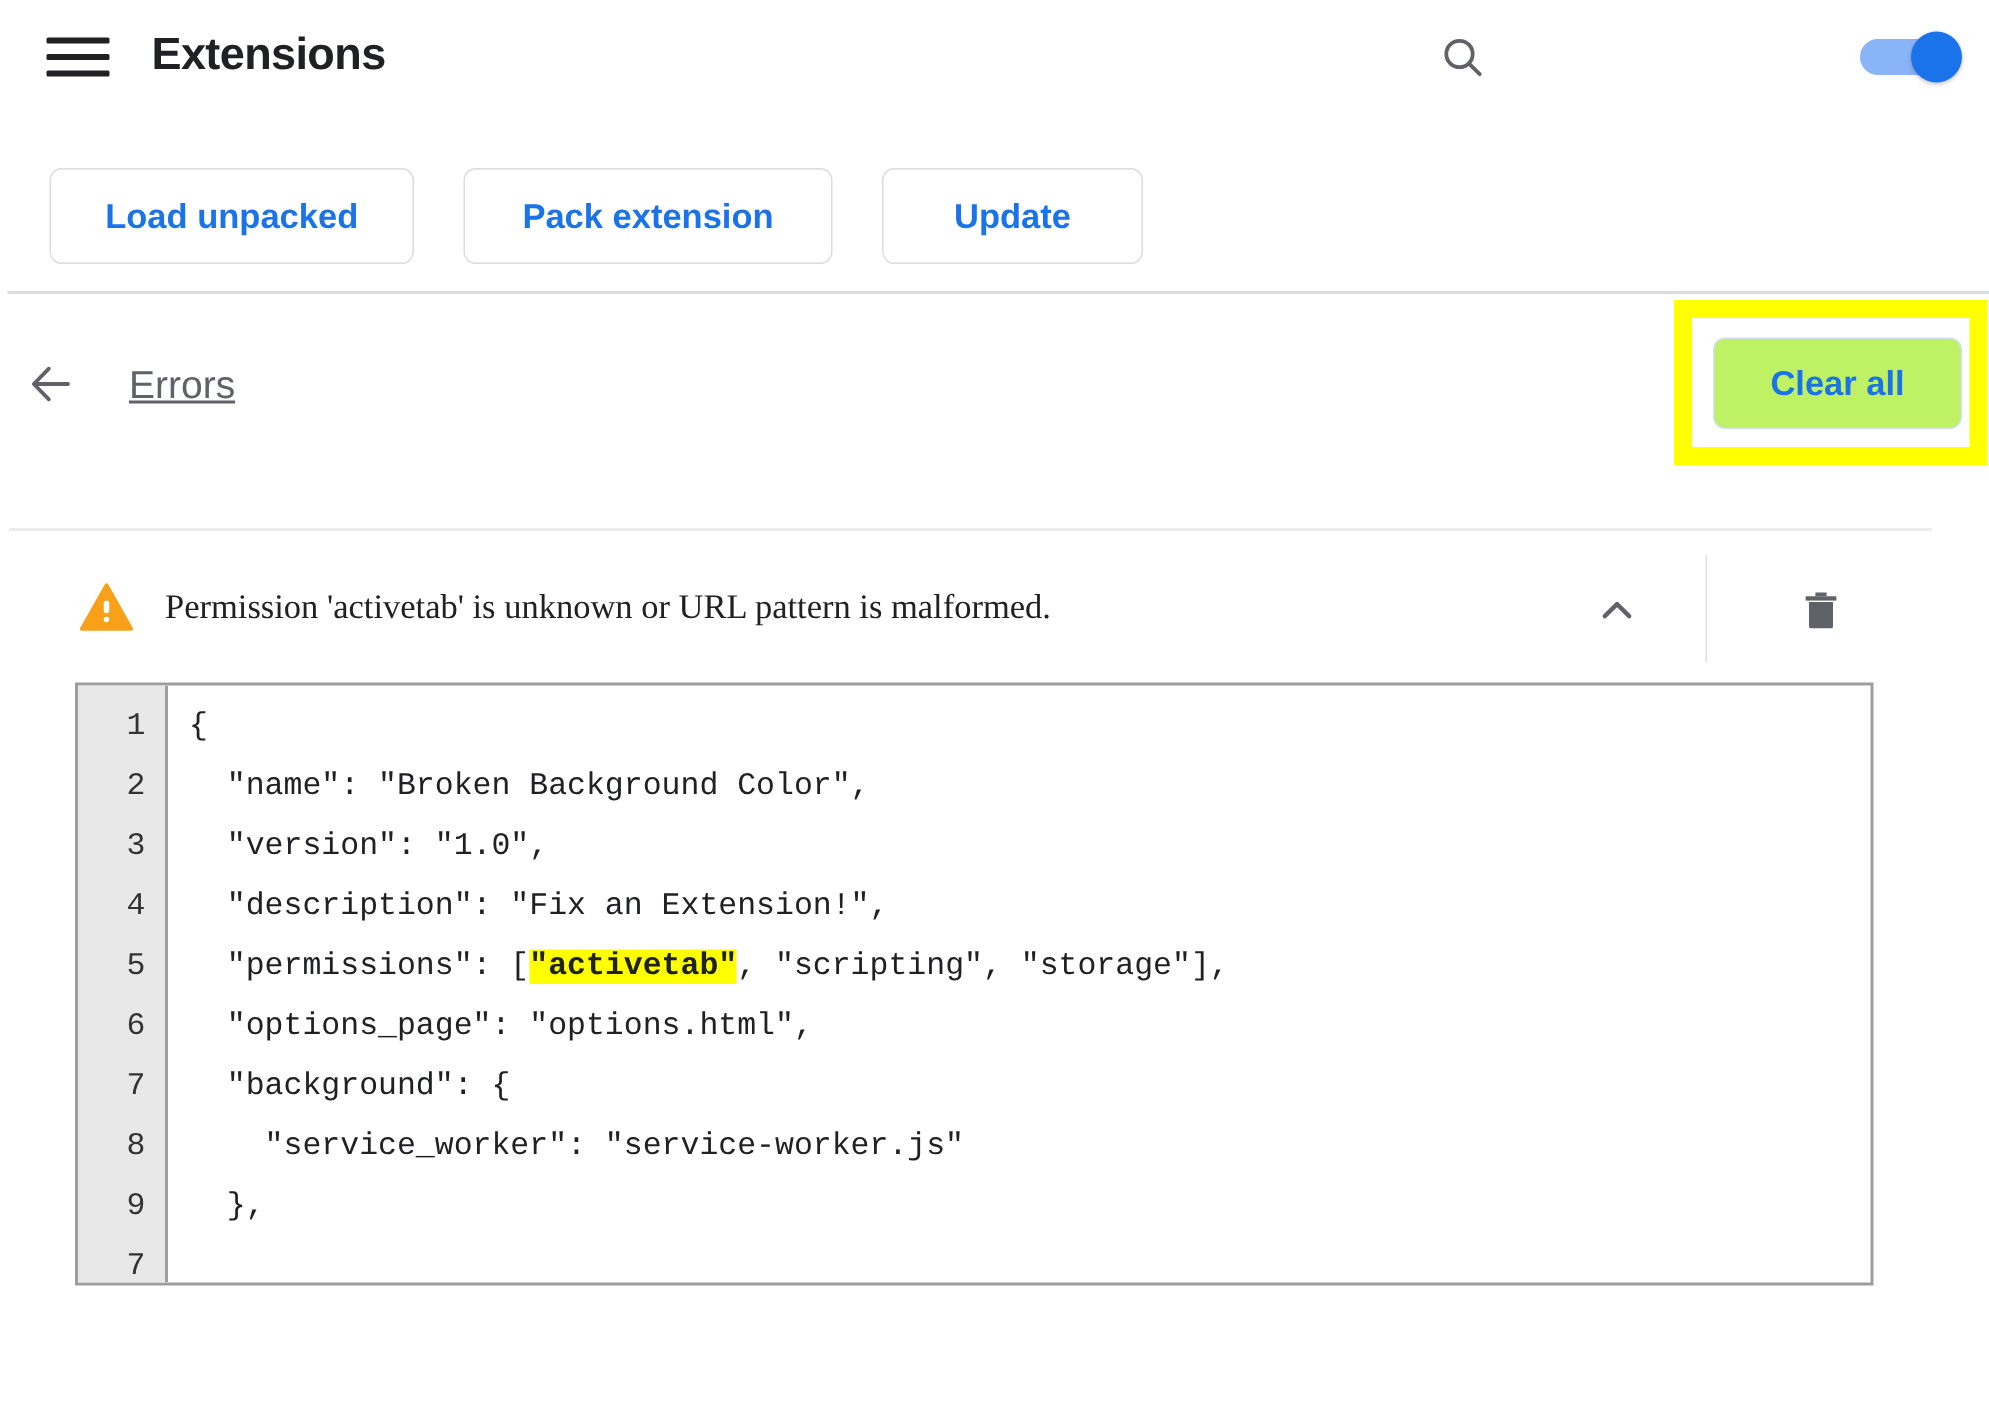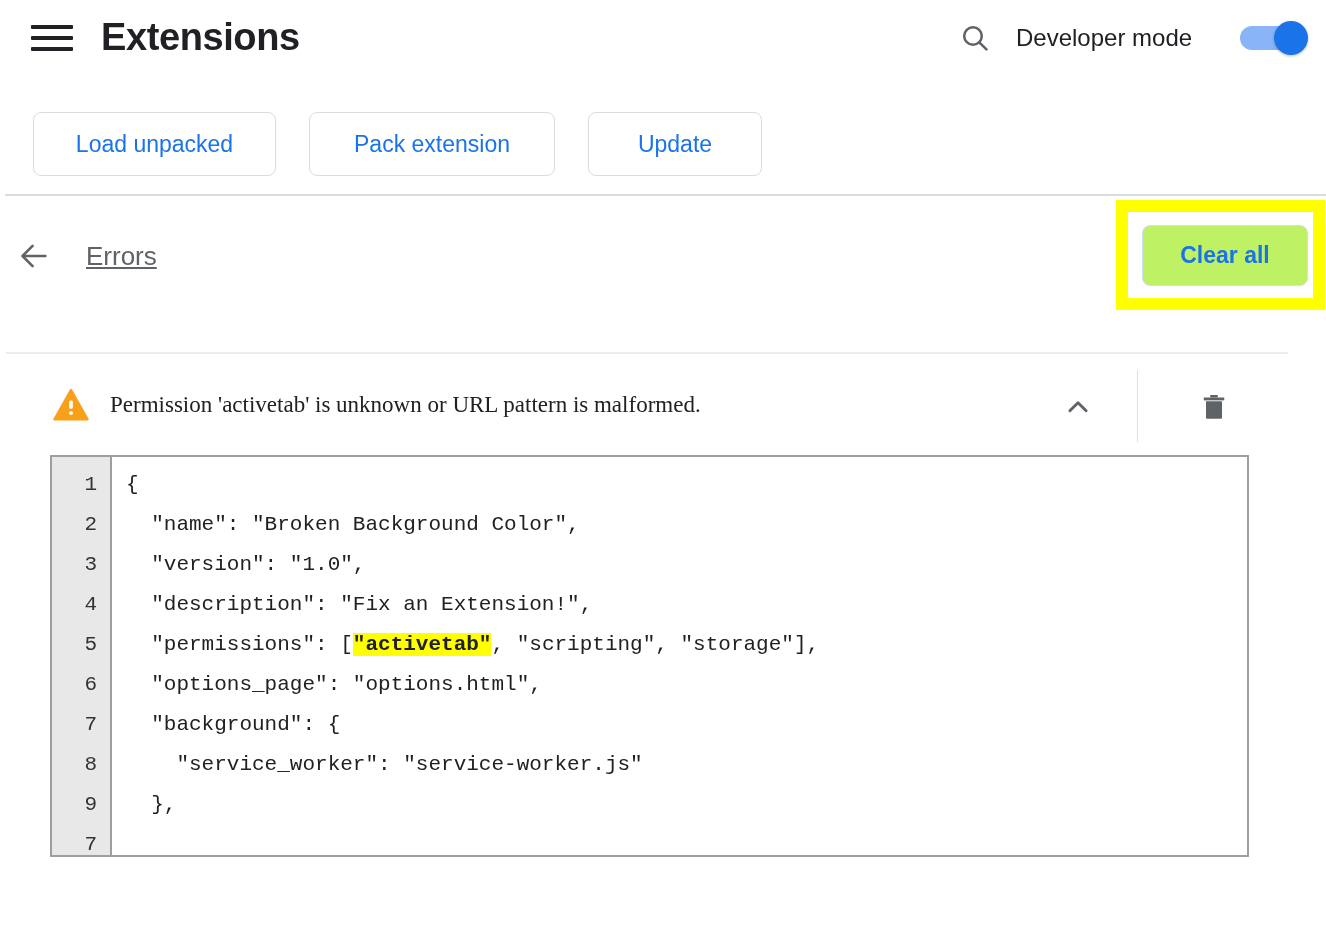--- a/index.html
+++ b/index.html
@@ -48,21 +48,21 @@
     display: block;
     width: 42px;
     height: 4px;
     background: #202124;
     border-radius: 1px;
   }
   .page-title {
     position: absolute;
     left: 101px;
     top: 11px;
-    font-size: 38px;
+    font-size: 30px;
     font-weight: 700;
     letter-spacing: -0.4px;
     color: #202124;
     line-height: 52px;
     white-space: nowrap;
   }
 
   .search-icon-btn {
     position: absolute;
     left: 955px;
@@ -125,21 +125,21 @@
   .pill-button {
     position: absolute;
     top: 0;
     height: 64px;
     background: #ffffff;
     border: 1px solid #dadce0;
     border-radius: 8px;
     color: #1a73e8;
     font-family: "Liberation Sans", sans-serif;
     font-size: 23px;
-    font-weight: 400;
+    font-weight: 700;
     cursor: pointer;
     display: flex;
     align-items: center;
     justify-content: center;
     padding: 0 24px;
     white-space: nowrap;
   }
   #btn-load-unpacked  { left: 33px;  width: 243px; }
   #btn-pack-extension { left: 309px; width: 246px; text-align: center; }
   #btn-update         { left: 588px; width: 174px; }
@@ -352,21 +352,20 @@
 
   <div class="page-title">Extensions</div>
 
   <button class="search-icon-btn" aria-label="Search extensions">
     <svg width="32" height="32" viewBox="0 0 24 24">
       <circle cx="10.5" cy="10.5" r="6.6" fill="none" stroke="#5f6368" stroke-width="1.9"></circle>
       <line x1="15.4" y1="15.4" x2="20.6" y2="20.6" stroke="#5f6368" stroke-width="1.9" stroke-linecap="round"></line>
     </svg>
   </button>
 
-  <div class="dev-mode-label">Developer mode</div>
 
   <div class="toggle-switch" role="switch" aria-checked="true">
     <div class="toggle-track"></div>
     <div class="toggle-knob"></div>
   </div>
 </div>
 
 <div class="action-row">
   <button class="pill-button" id="btn-load-unpacked">Load unpacked</button>
   <button class="pill-button" id="btn-pack-extension">Pack extension</button>

